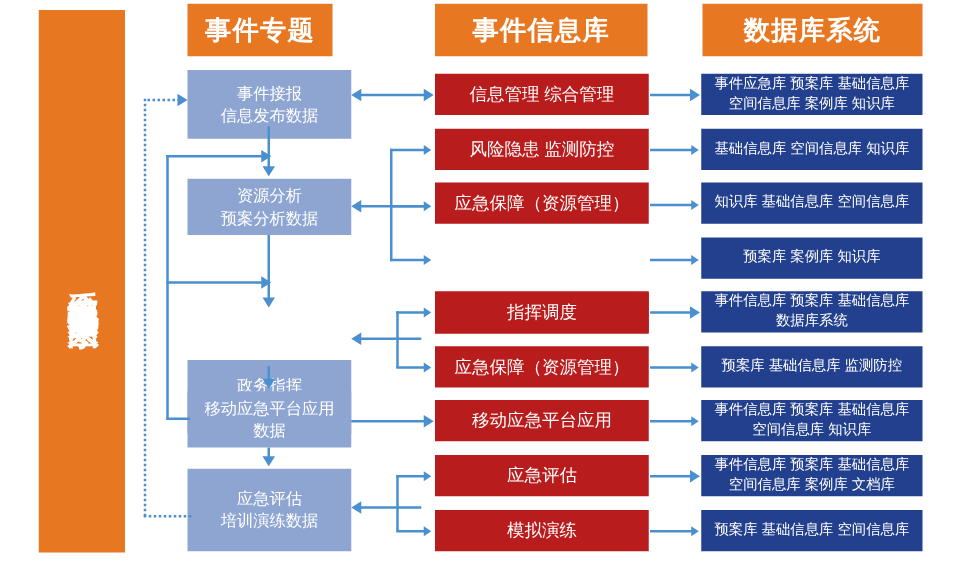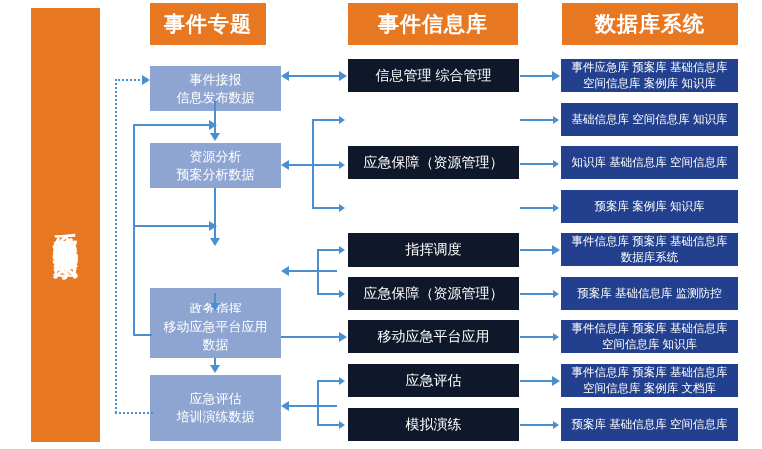--- a/index.html
+++ b/index.html
@@ -53,21 +53,21 @@
     font-size:13px;
     line-height:1.35;
     box-sizing:border-box;
     padding:2px 3px;
   }
 
   
   .box2{
     position:absolute;
     left:348px;width:171px;height:33px;
-    background:#0f172a;
+    background:#b91c1c;
     color:#ffffff;
     display:flex;align-items:center;justify-content:center;
     text-align:left;
     font-size:14px;
     box-sizing:border-box;
     padding:0 4px;
   }
 
   
   .box3{
@@ -107,21 +107,21 @@
 <div id="stage">
 
   <div class="banner">
     <div class="vtext">系统流程数据关系图</div>
   </div>
 
   <div class="hdr hdr-a">事件专题</div>
   <div class="hdr hdr-b">事件信息库</div>
   <div class="hdr hdr-c">数据库系统</div>
 
-  <div class="box1" style="top:56px;height:45px;margin-top:10px;">
+  <div class="box1" style="top:56px;height:55px;">
     <div>
       <div>事件接报</div>
       <div>信息发布数据</div>
     </div>
   </div>
   <div class="box1" style="top:143px;height:45px;">
     <div>
       <div>资源分析</div>
       <div>预案分析数据</div>
     </div>
@@ -139,20 +139,21 @@
     </div>
   </div>
   <div class="box1" style="top:375px;height:66px;">
     <div>
       <div>应急评估</div>
       <div>培训演练数据</div>
     </div>
   </div>
 
   <div class="box2" style="top:59px;">信息管理  综合管理</div>
+  <div class="box2" style="top:103px;">风险隐患  监测防控</div>
   <div class="box2" style="top:146px;">应急保障（资源管理）</div>
   <div class="box2" style="top:190px;margin-top:44px;">预案管理</div>
   <div class="box2" style="top:233px;">指挥调度</div>
   <div class="box2" style="top:277px;">应急保障（资源管理）</div>
   <div class="box2" style="top:320px;">移动应急平台应用</div>
   <div class="box2" style="top:364px;">应急评估</div>
   <div class="box2" style="top:408px;">模拟演练</div>
 
   <div class="box3" style="top:59px;">
     <div>

